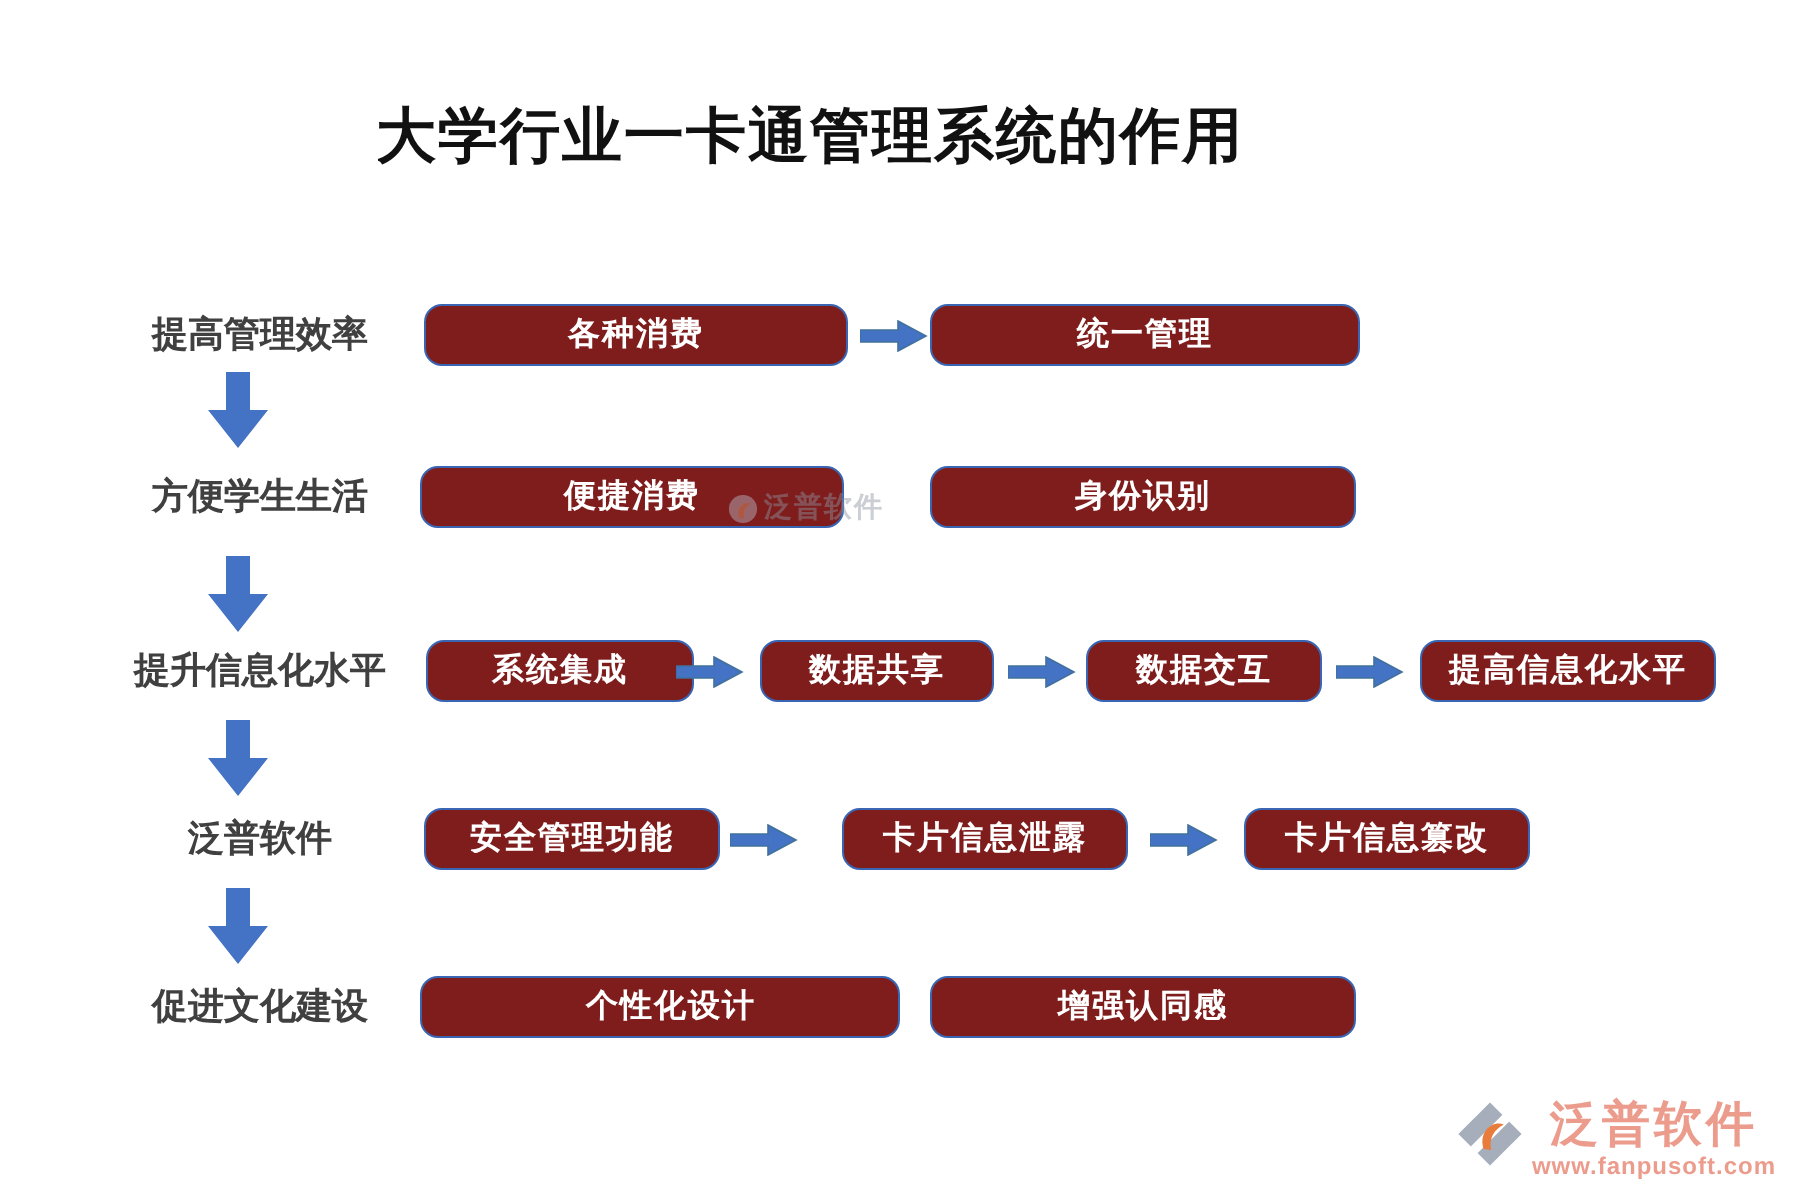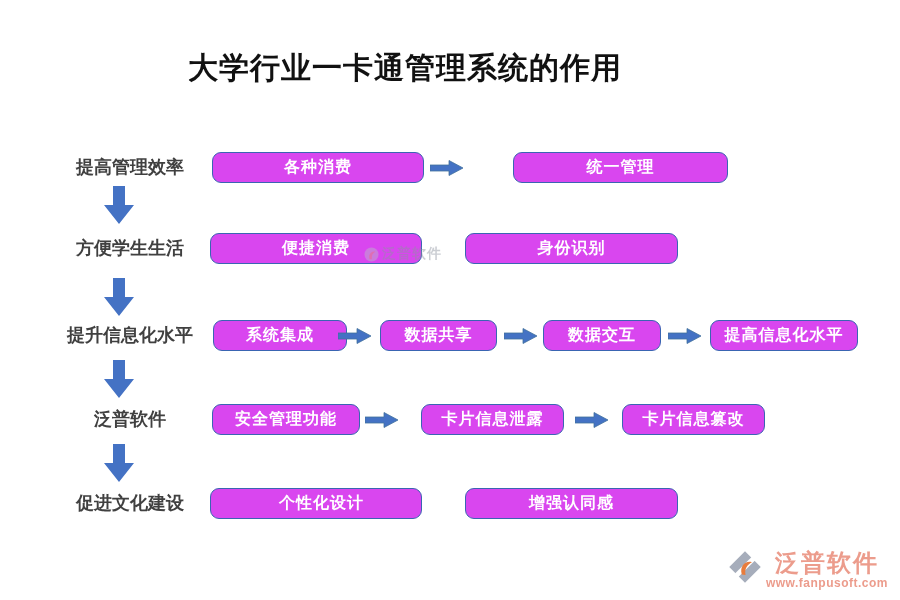--- a/index.html
+++ b/index.html
@@ -11,21 +11,21 @@
   .title{
     position:absolute;top:48px;left:0;width:810px;text-align:center;
     font-size:30px;font-weight:bold;color:#111;letter-spacing:1px;
   }
   .row-label{
     position:absolute;left:30px;width:200px;text-align:center;
     font-size:18px;font-weight:bold;color:#404040;line-height:31px;
   }
   .node{
     position:absolute;height:31px;border-radius:9px;
-    background:#d946ef;border:1.5px solid #3A65B2;
+    background:#7f1d1d;border:1.5px solid #3A65B2;
     box-sizing:border-box;
     color:#fff;font-size:16px;font-weight:bold;
     display:flex;align-items:center;justify-content:center;
     letter-spacing:1px;
   }
   .h-arrow{position:absolute;width:34px;height:16px;}
   .v-arrow{position:absolute;left:103px;width:32px;height:38px;}
   .watermark{
     position:absolute;left:364px;top:245px;display:flex;align-items:center;gap:3px;
     opacity:0.45;z-index:5;pointer-events:none;
@@ -41,21 +41,21 @@
 
 <div class="stage">
 
   <div class="title">大学行业一卡通管理系统的作用</div>
 
   <div class="row-label" style="top:152px;">提高管理效率</div>
   <div class="node" style="top:152px;left:212px;width:212px;">各种消费</div>
   <svg class="h-arrow" style="top:160px;left:430px;" viewBox="0 0 34 16">
     <polygon points="0,5 19,5 19,0.5 33,8 19,15.5 19,11 0,11" fill="#4472C4" stroke="#41719C" stroke-width="0.8"></polygon>
   </svg>
-  <div class="node" style="top:152px;left:465px;width:215px;margin-left:48px;">统一管理</div>
+  <div class="node" style="top:152px;left:465px;width:215px;">统一管理</div>
 
   <svg class="v-arrow" style="top:186px;" viewBox="0 0 32 38">
     <polygon points="10,0 22,0 22,19 31,19 16,38 1,19 10,19" fill="#4472C4"></polygon>
   </svg>
 
   <div class="row-label" style="top:233px;">方便学生生活</div>
   <div class="node" style="top:233px;left:465px;width:213px;">身份识别</div>
   <div class="node" style="top:233px;left:210px;width:212px;">便捷消费</div>
 
   <div class="watermark">
@@ -98,21 +98,21 @@
   <svg class="h-arrow" style="top:412px;left:575px;" viewBox="0 0 34 16">
     <polygon points="0,5 19,5 19,0.5 33,8 19,15.5 19,11 0,11" fill="#4472C4" stroke="#41719C" stroke-width="0.8"></polygon>
   </svg>
   <div class="node" style="top:404px;left:622px;width:143px;">卡片信息篡改</div>
 
   <svg class="v-arrow" style="top:444px;" viewBox="0 0 32 38">
     <polygon points="10,0 22,0 22,19 31,19 16,38 1,19 10,19" fill="#4472C4"></polygon>
   </svg>
 
   <div class="row-label" style="top:488px;">促进文化建设</div>
-  <div class="node" style="top:488px;left:210px;width:212px;padding-left:11px;">个性化设计</div>
+  <div class="node" style="top:488px;left:210px;width:240px;padding-left:11px;">个性化设计</div>
   <div class="node" style="top:488px;left:465px;width:213px;">增强认同感</div>
 
   <div class="brand">
     <svg width="34" height="34" viewBox="0 0 32 32">
       <rect x="5.5" y="5.5" width="21" height="21" transform="rotate(45 16 16)" fill="#A6ADBB"></rect>
       <path d="M7,25 L25,7" stroke="#ffffff" stroke-width="4.5"></path>
       <path d="M13,23 C10.5,15 17,9.5 22.5,11.5 C18,14 15.5,17.5 16.5,23.5 Z" fill="#E87C3C"></path>
     </svg>
     <div class="brand-texts">
       <div class="brand-name">泛普软件</div>

